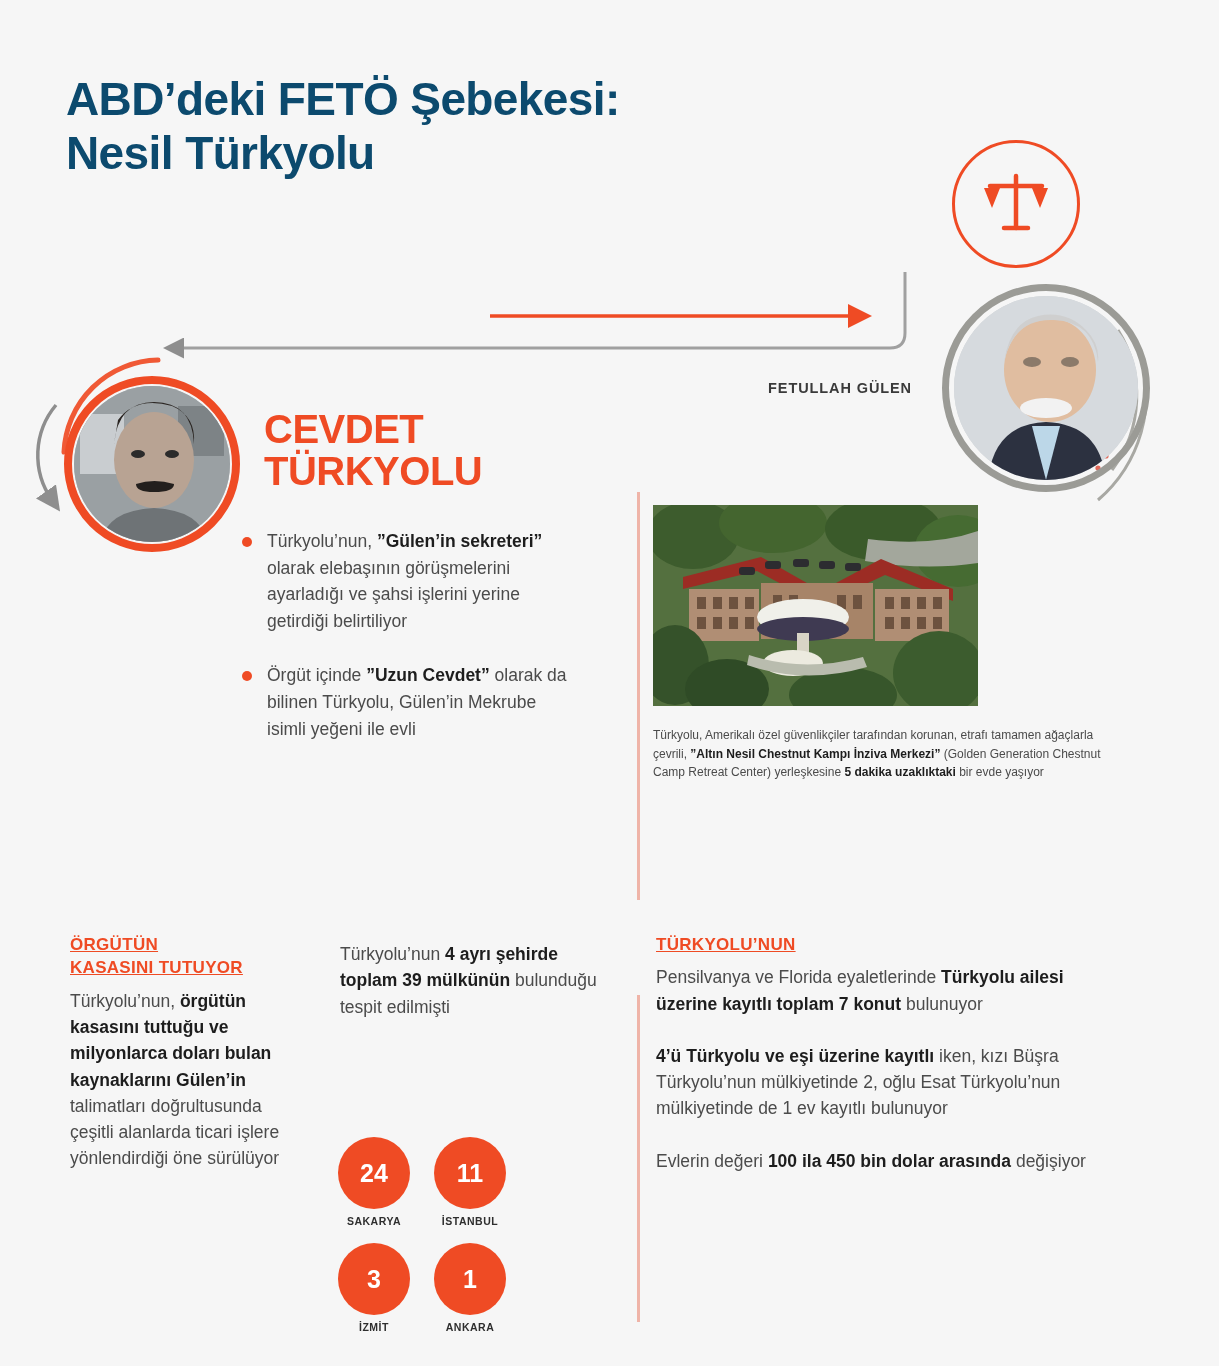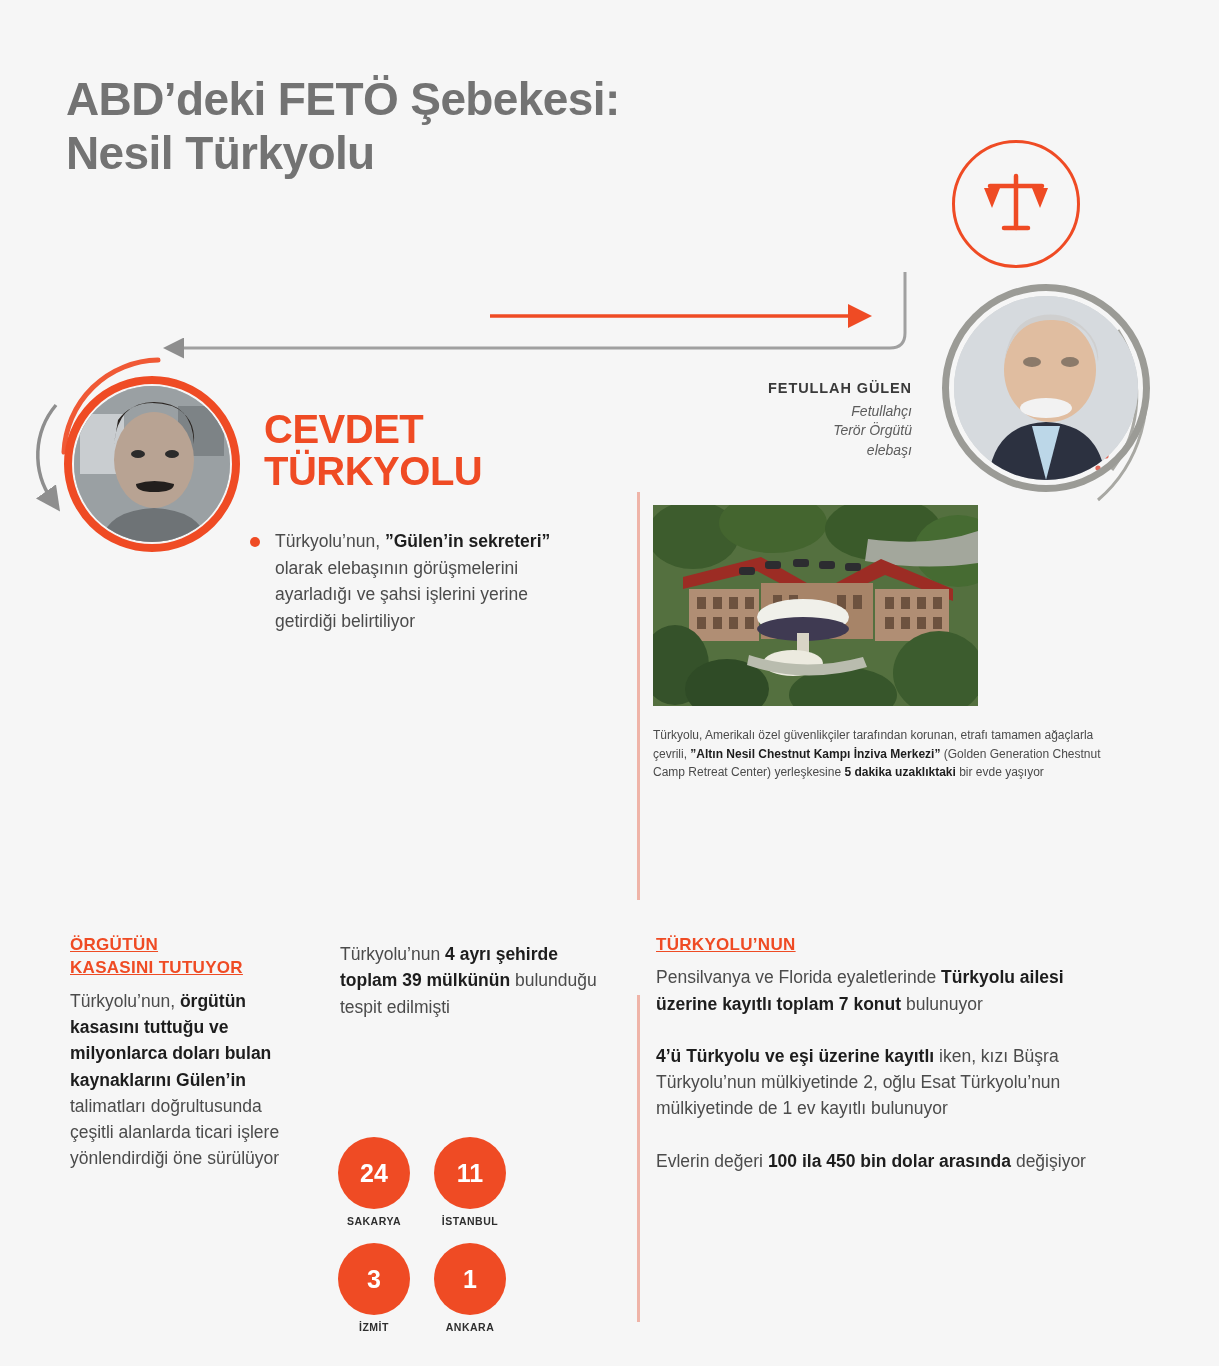--- a/index.html
+++ b/index.html
@@ -8,21 +8,21 @@
     background: #f6f6f6;
     font-family: "Liberation Sans", sans-serif;
     overflow: hidden;
   }
   .page { position: relative; width: 1219px; height: 1366px; background: #f6f6f6; }
 
   
   .title {
     position: absolute; left: 66px; top: 72px; width: 820px;
     font-size: 46px; font-weight: bold; line-height: 1.18;
-    color: #737373; letter-spacing: -0.6px;
+    color: #0c4a6e; letter-spacing: -0.6px;
   }
   .subtitle {
     position: absolute; left: 66px; top: 222px; width: 800px;
     font-size: 17.5px; line-height: 1.62; color: #3b3b3b; font-weight: 600;
   }
 
   
   .arrow-layer { position: absolute; left: 0; top: 0; width: 1219px; height: 1366px; pointer-events: none; }
 
   
@@ -59,21 +59,21 @@
     position: absolute; left: 16px; top: 16px; width: 156px; height: 156px;
     border-radius: 50%; overflow: hidden; background: #b9bcbe;
   }
   .cevdet-heading {
     position: absolute; left: 264px; top: 408px; width: 330px;
     font-size: 40px; font-weight: bold; line-height: 1.06;
     color: #ef4b24; letter-spacing: -0.5px;
   }
 
   
-  .bullets { position: absolute; left: 248px; top: 528px; width: 330px; }
+  .bullets { position: absolute; left: 240px; top: 528px; width: 330px; }
   .bullet { position: relative; padding-left: 27px; margin-bottom: 28px; }
   .bullet .dot {
     position: absolute; left: 2px; top: 9px; width: 10px; height: 10px;
     border-radius: 50%; background: #ef4b24;
   }
   .bullet p { font-size: 17.5px; line-height: 1.52; color: #4b4b4b; }
   .bullet b { color: #1d1d1d; font-weight: bold; }
 
   
   .mid-divider {
@@ -188,25 +188,20 @@
         <ellipse cx="92" cy="112" rx="26" ry="10" fill="#f2f2f2"></ellipse>
         <ellipse cx="78" cy="66" rx="9" ry="5" fill="#8b7a6a"></ellipse>
         <ellipse cx="116" cy="66" rx="9" ry="5" fill="#8b7a6a"></ellipse>
         <path d="M34,184 Q40,128 92,126 Q146,128 152,184 Z" fill="#2c3140"></path>
         <path d="M78,130 L92,184 L106,130 Z" fill="#bcd7e8"></path>
       </svg>
     </div>
   </div>
   <div class="gulen-caption">
     <div class="gulen-name">FETULLAH GÜLEN</div>
-    <div class="gulen-role">
-      <div>Fetullahçı</div>
-      <div>Terör Örgütü</div>
-      <div>elebaşı</div>
-    </div>
   </div>
 
   <div class="cevdet-wrap">
     <div class="cevdet-ring"></div>
     <div class="cevdet-photo">
       <svg width="156" height="156" viewBox="0 0 156 156">
         <rect width="156" height="156" fill="#9aa0a3"></rect>
         <rect x="6" y="28" width="44" height="60" fill="#c9cdd0"></rect>
         <rect x="104" y="20" width="46" height="50" fill="#7d8386"></rect>
         <ellipse cx="80" cy="74" rx="40" ry="48" fill="#b8a393"></ellipse>
@@ -220,20 +215,24 @@
   </div>
   <div class="cevdet-heading">
     <div>CEVDET</div>
     <div>TÜRKYOLU</div>
   </div>
 
   <div class="bullets">
     <div class="bullet">
       <span class="dot"></span>
       <p><span>Türkyolu’nun, </span><b>”Gülen’in sekreteri”</b><span> olarak elebaşının görüşmelerini ayarladığı ve şahsi işlerini yerine getirdiği belirtiliyor</span></p>
+    </div>
+    <div class="bullet">
+      <span class="dot"></span>
+      <p><span>Örgüt içinde </span><b>”Uzun Cevdet”</b><span> olarak da bilinen Türkyolu, Gülen’in Mekrube isimli yeğeni ile evli</span></p>
     </div>
   </div>
 
   <div class="mid-divider"></div>
   <div class="building-photo">
     <svg width="325" height="201" viewBox="0 0 325 201" preserveAspectRatio="none">
       <rect width="325" height="201" fill="#54703f"></rect>
       <ellipse cx="40" cy="30" rx="46" ry="34" fill="#3d5c2d"></ellipse>
       <ellipse cx="120" cy="18" rx="54" ry="30" fill="#44652f"></ellipse>
       <ellipse cx="230" cy="24" rx="58" ry="32" fill="#3a5a2a"></ellipse>

